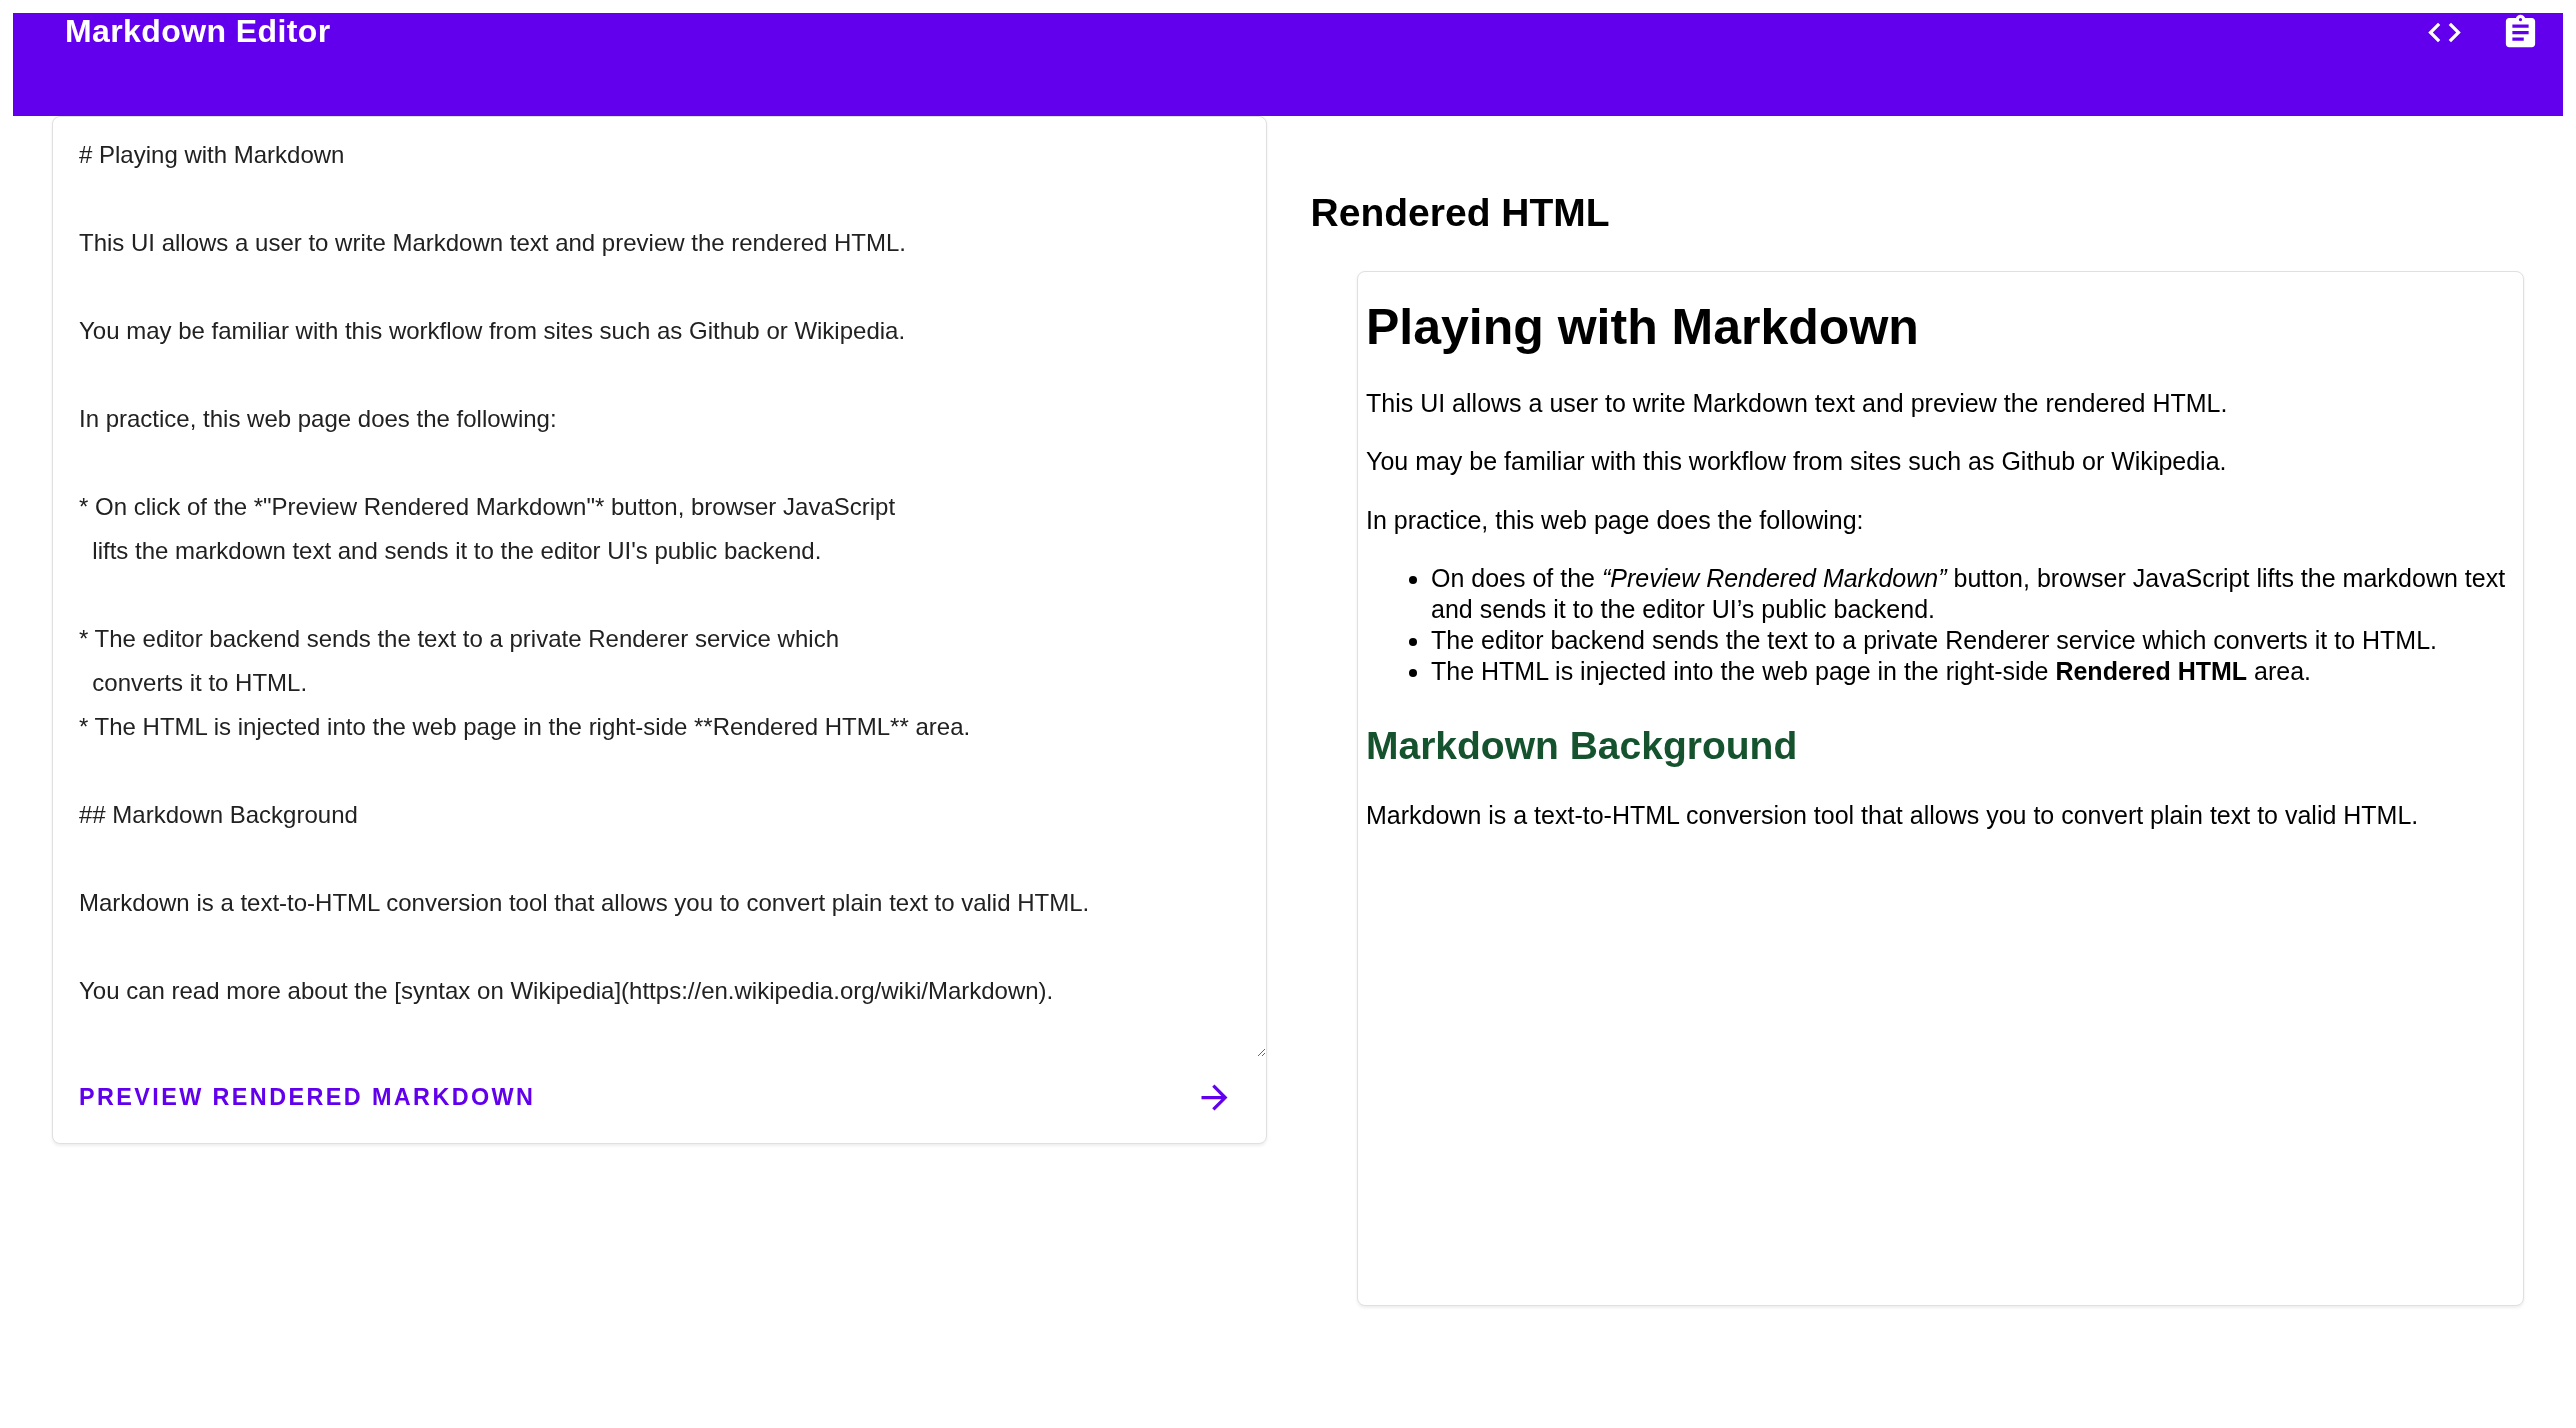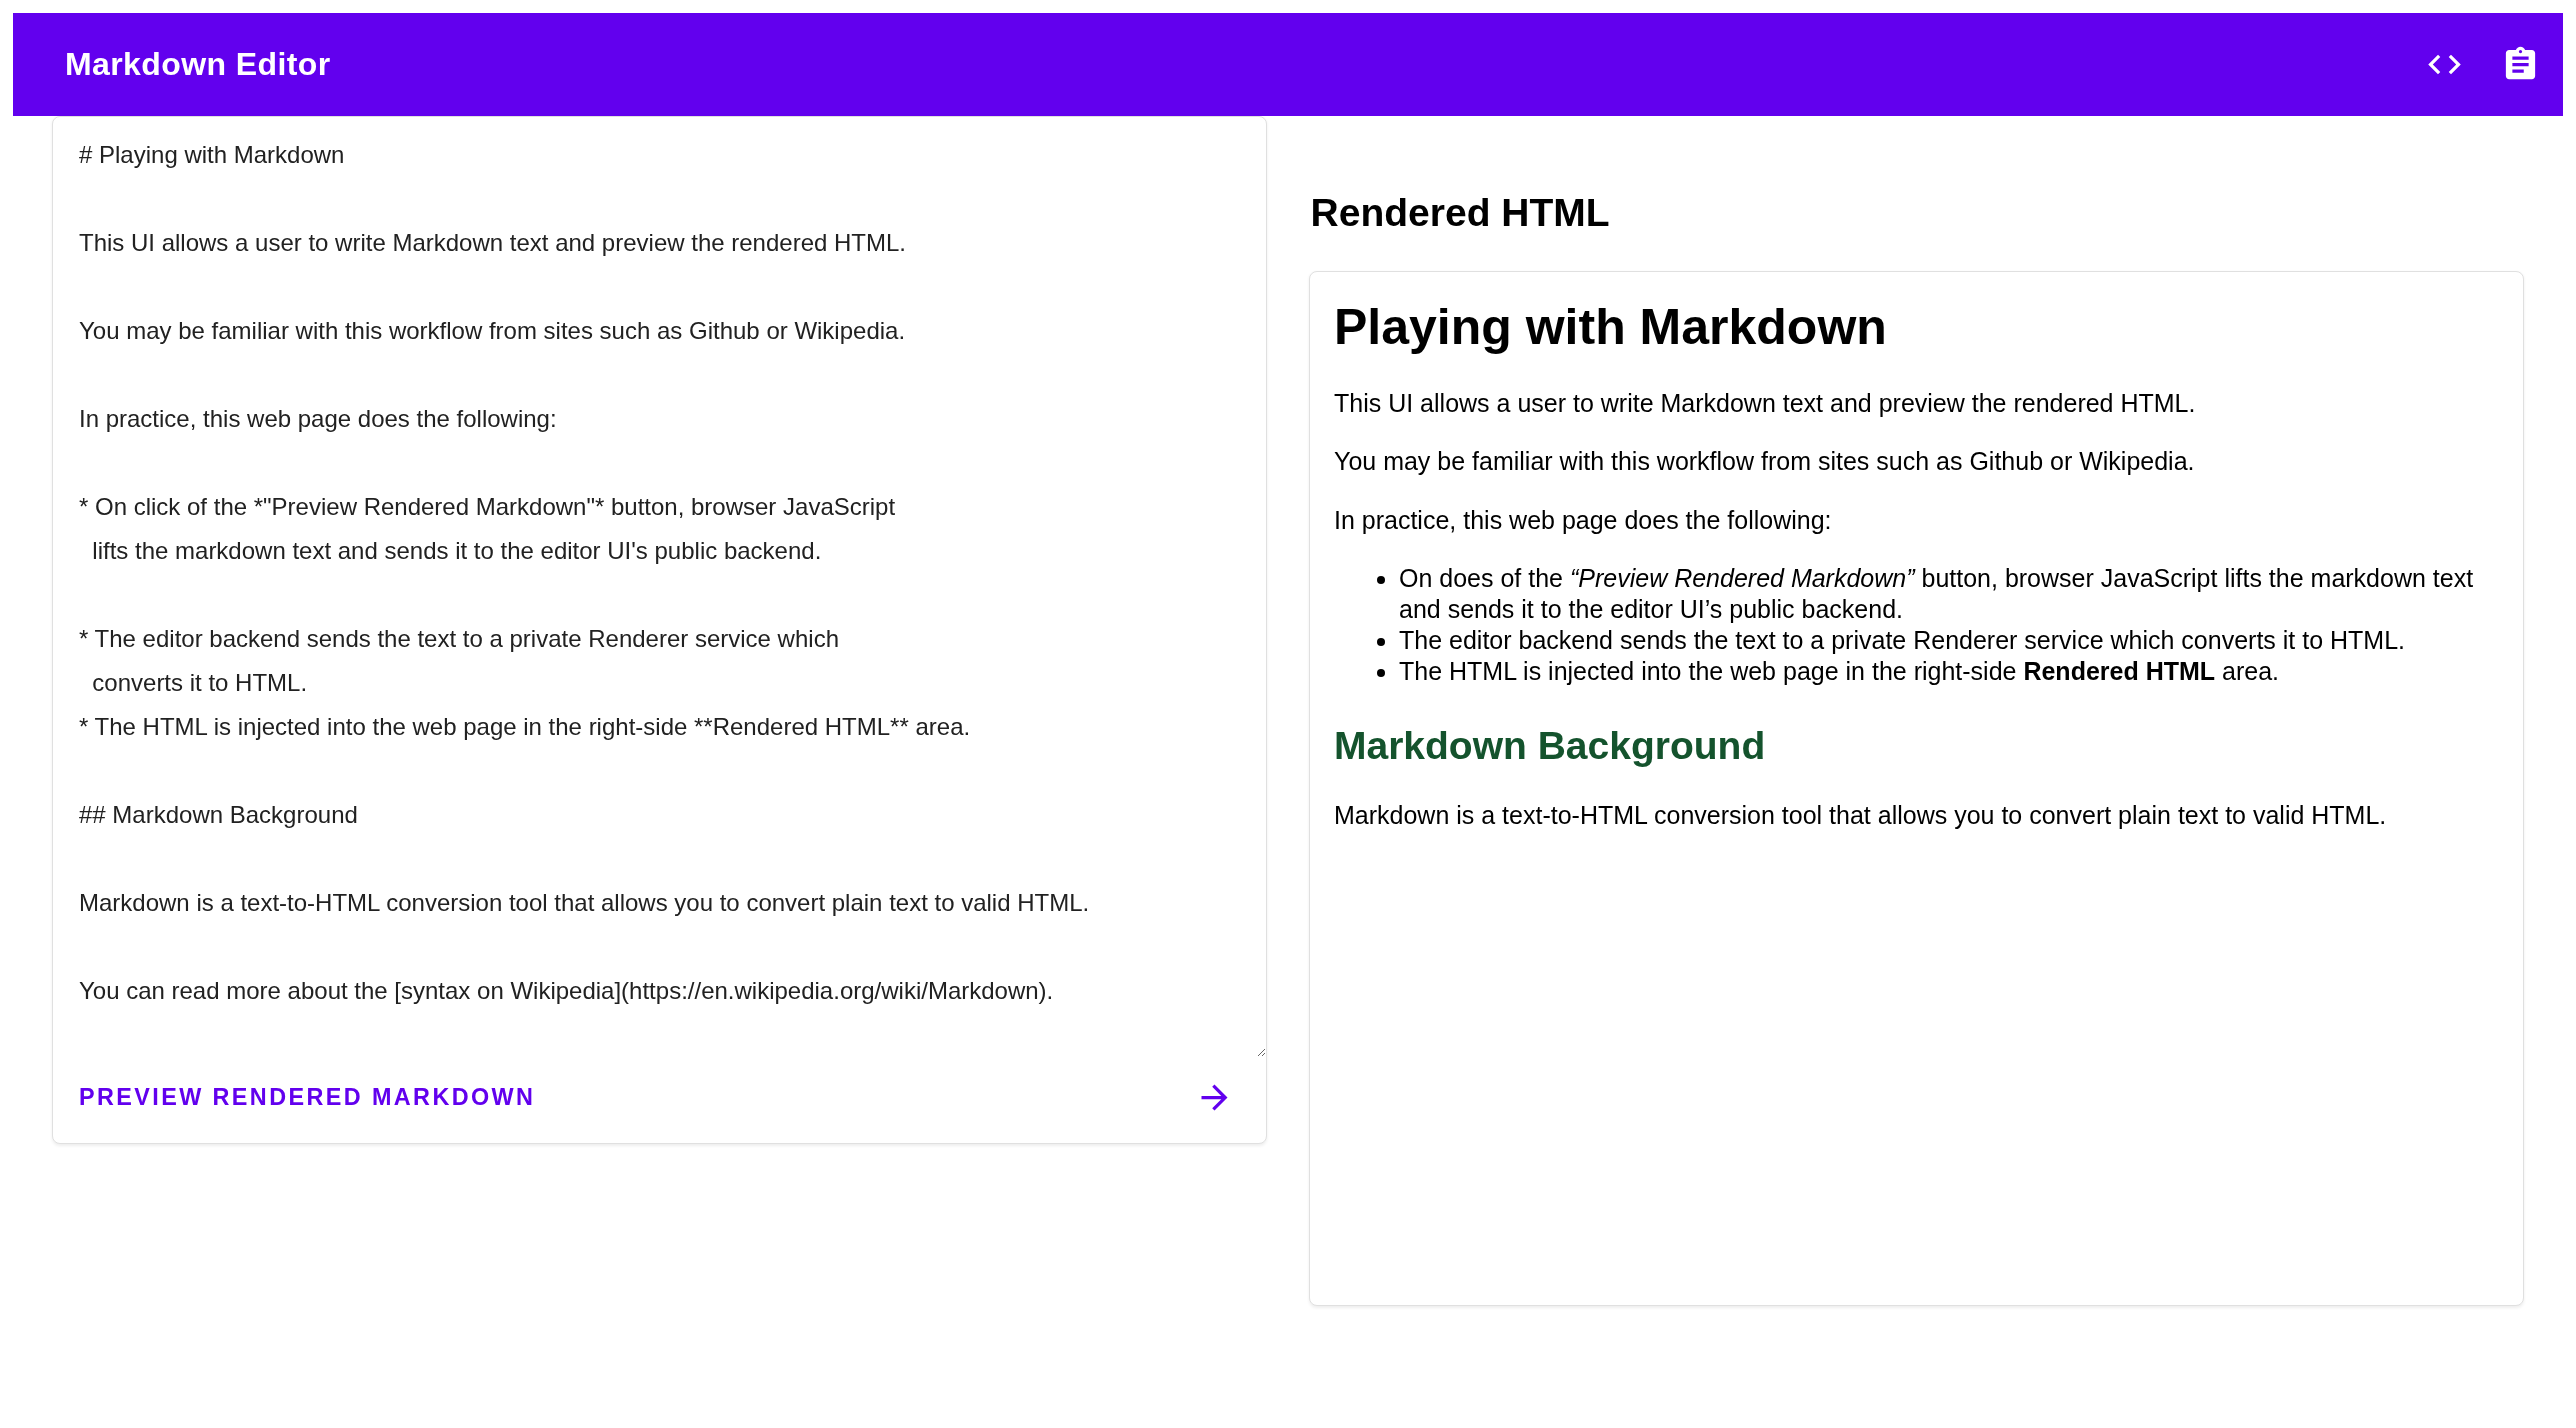--- a/index.html
+++ b/index.html
@@ -10,21 +10,21 @@
     font-family: "Liberation Sans", sans-serif;
     color: #000;
     overflow: hidden;
     position: relative;
   }
 
   
   .appbar {
     position: absolute; left: 13px; top: 13px; right: 13px; height: 103px;
     background: #6200EE;
-    display: flex; align-items: center;
+    display: flex; align-items: flex-start;
   }
   .appbar-title {
     padding-left: 52px;
     color: #fff; font-size: 32px; font-weight: 700; letter-spacing: 0.4px;
   }
   .appbar-actions {
     margin-left: auto; display: flex; align-items: center;
     gap: 37px; padding-right: 22.6px;
   }
   .icon-btn { width: 39px; height: 39px; cursor: pointer; background: none; border: none; padding: 0; }
@@ -68,21 +68,21 @@
   }
   .preview-btn {
     background: none; border: none; padding: 0; cursor: pointer;
     color: #6200EE; font-family: "Liberation Sans", sans-serif;
     font-size: 23.4px; font-weight: 700; letter-spacing: 2.4px;
   }
   .arrow-btn { background: none; border: none; padding: 0; cursor: pointer; }
   .arrow-btn svg { width: 39px; height: 39px; fill: #6200EE; display: block; }
 
   
-  .preview-card { height: 1035px; padding: 24px 24px; overflow: hidden; }
+  .preview-card { height: 1035px; padding: 24px 8px; overflow: hidden; margin-left: 48px; }
   .md-render h1 {
     font-size: 50px; font-weight: 700; color: #000;
     margin: 3.2px 0 31px; line-height: 1.15;
   }
   .md-render h2 {
     font-size: 39px; font-weight: 700; color: #14532d;
     margin: 37px 0 31px; line-height: 1.15;
   }
   .md-render p { font-size: 25px; line-height: 1.22; margin: 0 0 28px; color: #000; }
   .md-render ul { margin: 28px 0; padding-left: 65px; }

